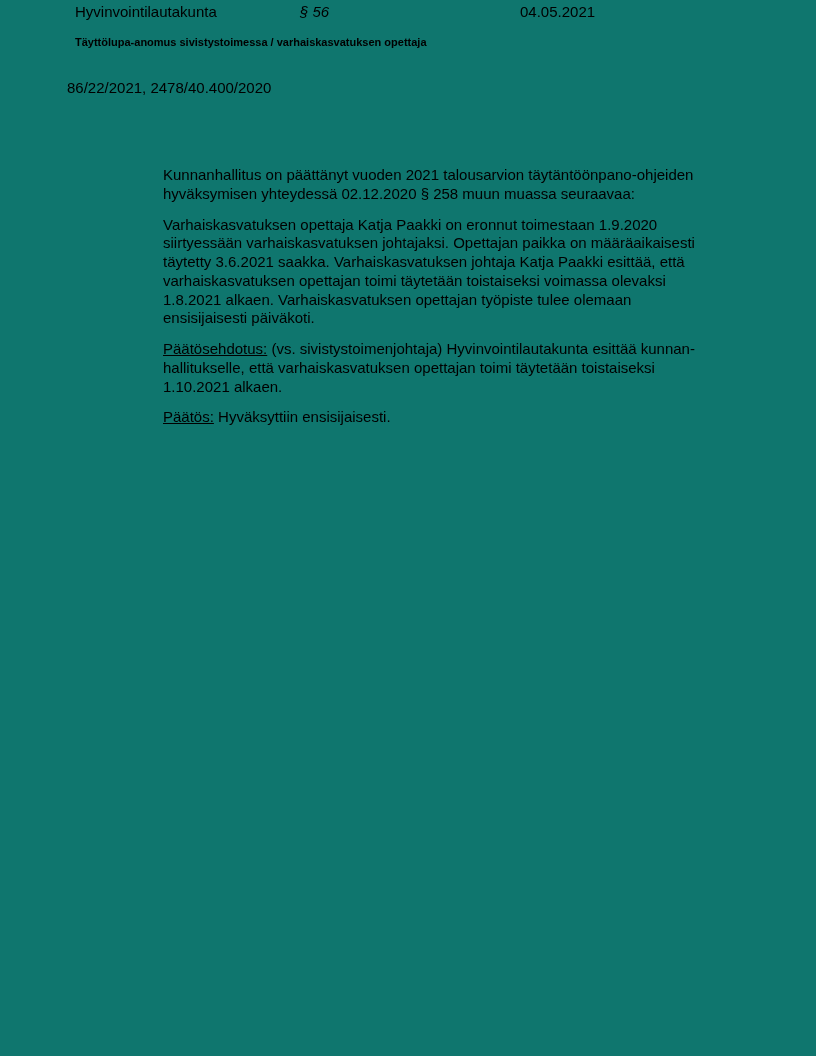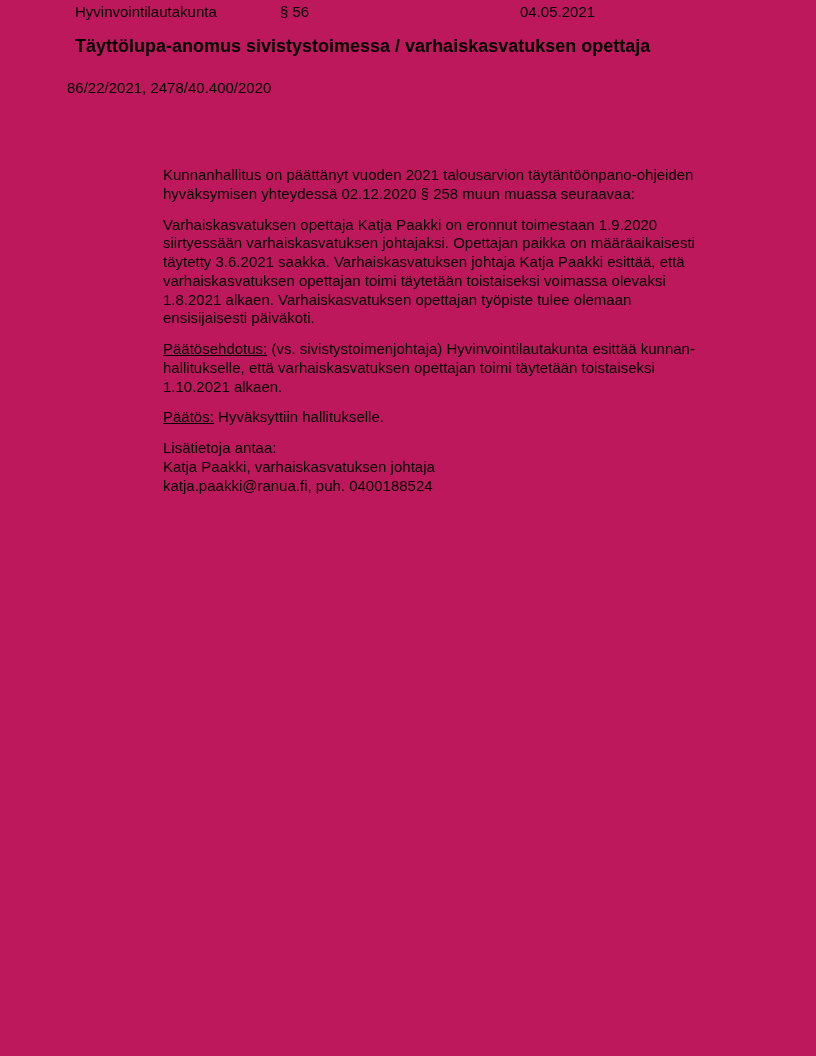--- a/index.html
+++ b/index.html
@@ -4,42 +4,42 @@
 <style>
   html, body {
     margin: 0;
     padding: 0;
     background: #ffffff;
   }
   .page {
     position: relative;
     width: 816px;
     height: 1056px;
-    background: #be185d;
+    background: #0f766e;
     font-family: "Liberation Sans", sans-serif;
     font-size: 15px;
     color: #000000;
     overflow: hidden;
   }
   .doc-header {
     position: absolute;
     top: 3px;
     left: 0;
     width: 816px;
     height: 20px;
   }
   .hdr-committee { position: absolute; left: 75px; top: 0; white-space: nowrap; }
-  .hdr-section   { position: absolute; left: 280px; top: 0; white-space: nowrap; }
+  .hdr-section   { position: absolute; left: 300px; top: 0; white-space: nowrap; font-style: italic; }
   .hdr-date      { position: absolute; left: 520px; top: 0; white-space: nowrap; }
   .doc-title {
     position: absolute;
     left: 75px;
     top: 36px;
     margin: 0;
-    font-size: 18px;
+    font-size: 11px;
     font-weight: bold;
     white-space: nowrap;
     letter-spacing: 0;
   }
   .doc-meta {
     position: absolute;
     left: 67px;
     top: 79px;
     white-space: nowrap;
   }
@@ -91,21 +91,18 @@
 siirtyessään varhaiskasvatuksen johtajaksi. Opettajan paikka on määräaikaisesti
 täytetty 3.6.2021 saakka. Varhaiskasvatuksen johtaja Katja Paakki esittää, että
 varhaiskasvatuksen opettajan toimi täytetään toistaiseksi voimassa olevaksi
 1.8.2021 alkaen. Varhaiskasvatuksen opettajan työpiste tulee olemaan
 ensisijaisesti päiväkoti.</p>
 
     <p class="body-par"><span class="par-label">Päätösehdotus:</span><span> (vs. sivistystoimenjohtaja) Hyvinvointilautakunta esittää kunnan-
 hallitukselle, että varhaiskasvatuksen opettajan toimi täytetään toistaiseksi
 1.10.2021 alkaen.</span></p>
 
-    <p class="body-par"><span class="par-label">Päätös:</span><span> Hyväksyttiin hallitukselle.</span></p>
+    <p class="body-par"><span class="par-label">Päätös:</span><span> Hyväksyttiin ensisijaisesti.</span></p>
 
-    <p class="body-par">Lisätietoja antaa:
-Katja Paakki, varhaiskasvatuksen johtaja
-katja.paakki@ranua.fi, puh. 0400188524</p>
 
   </div>
 
 </div>
 
 </body></html>

